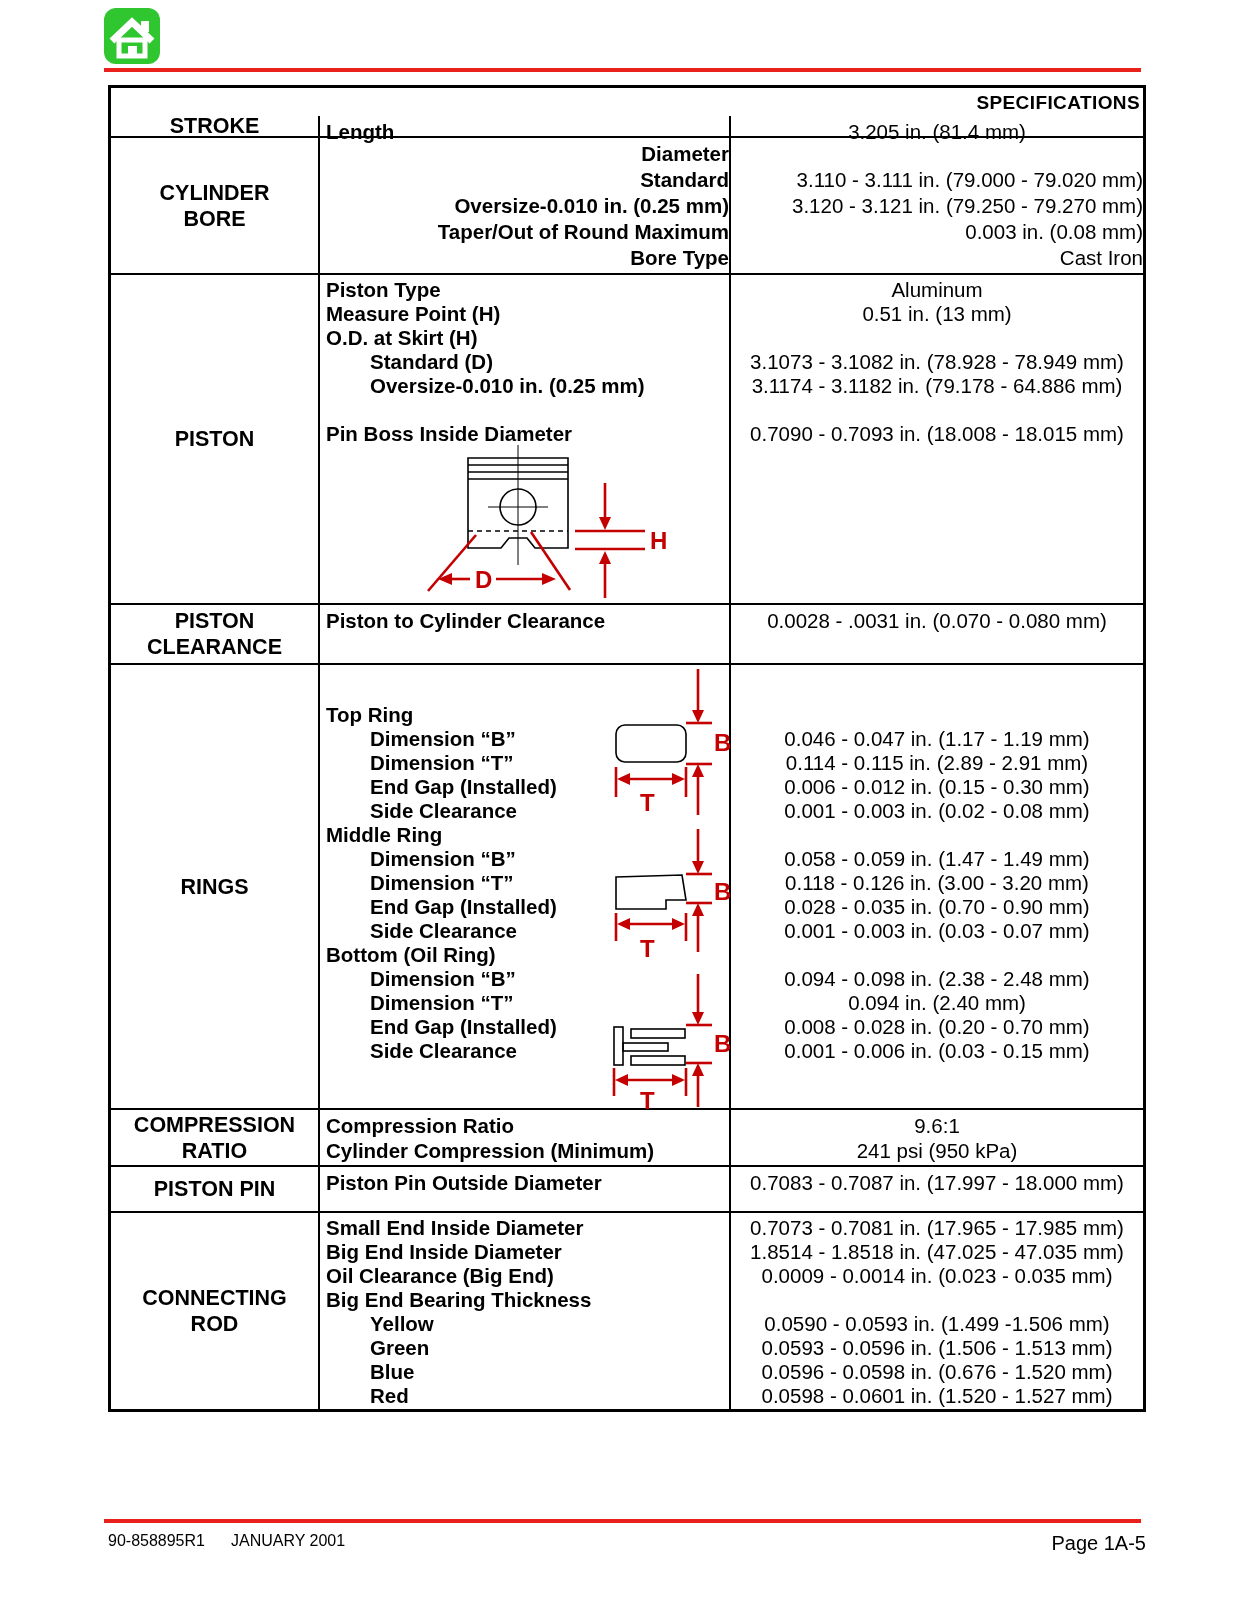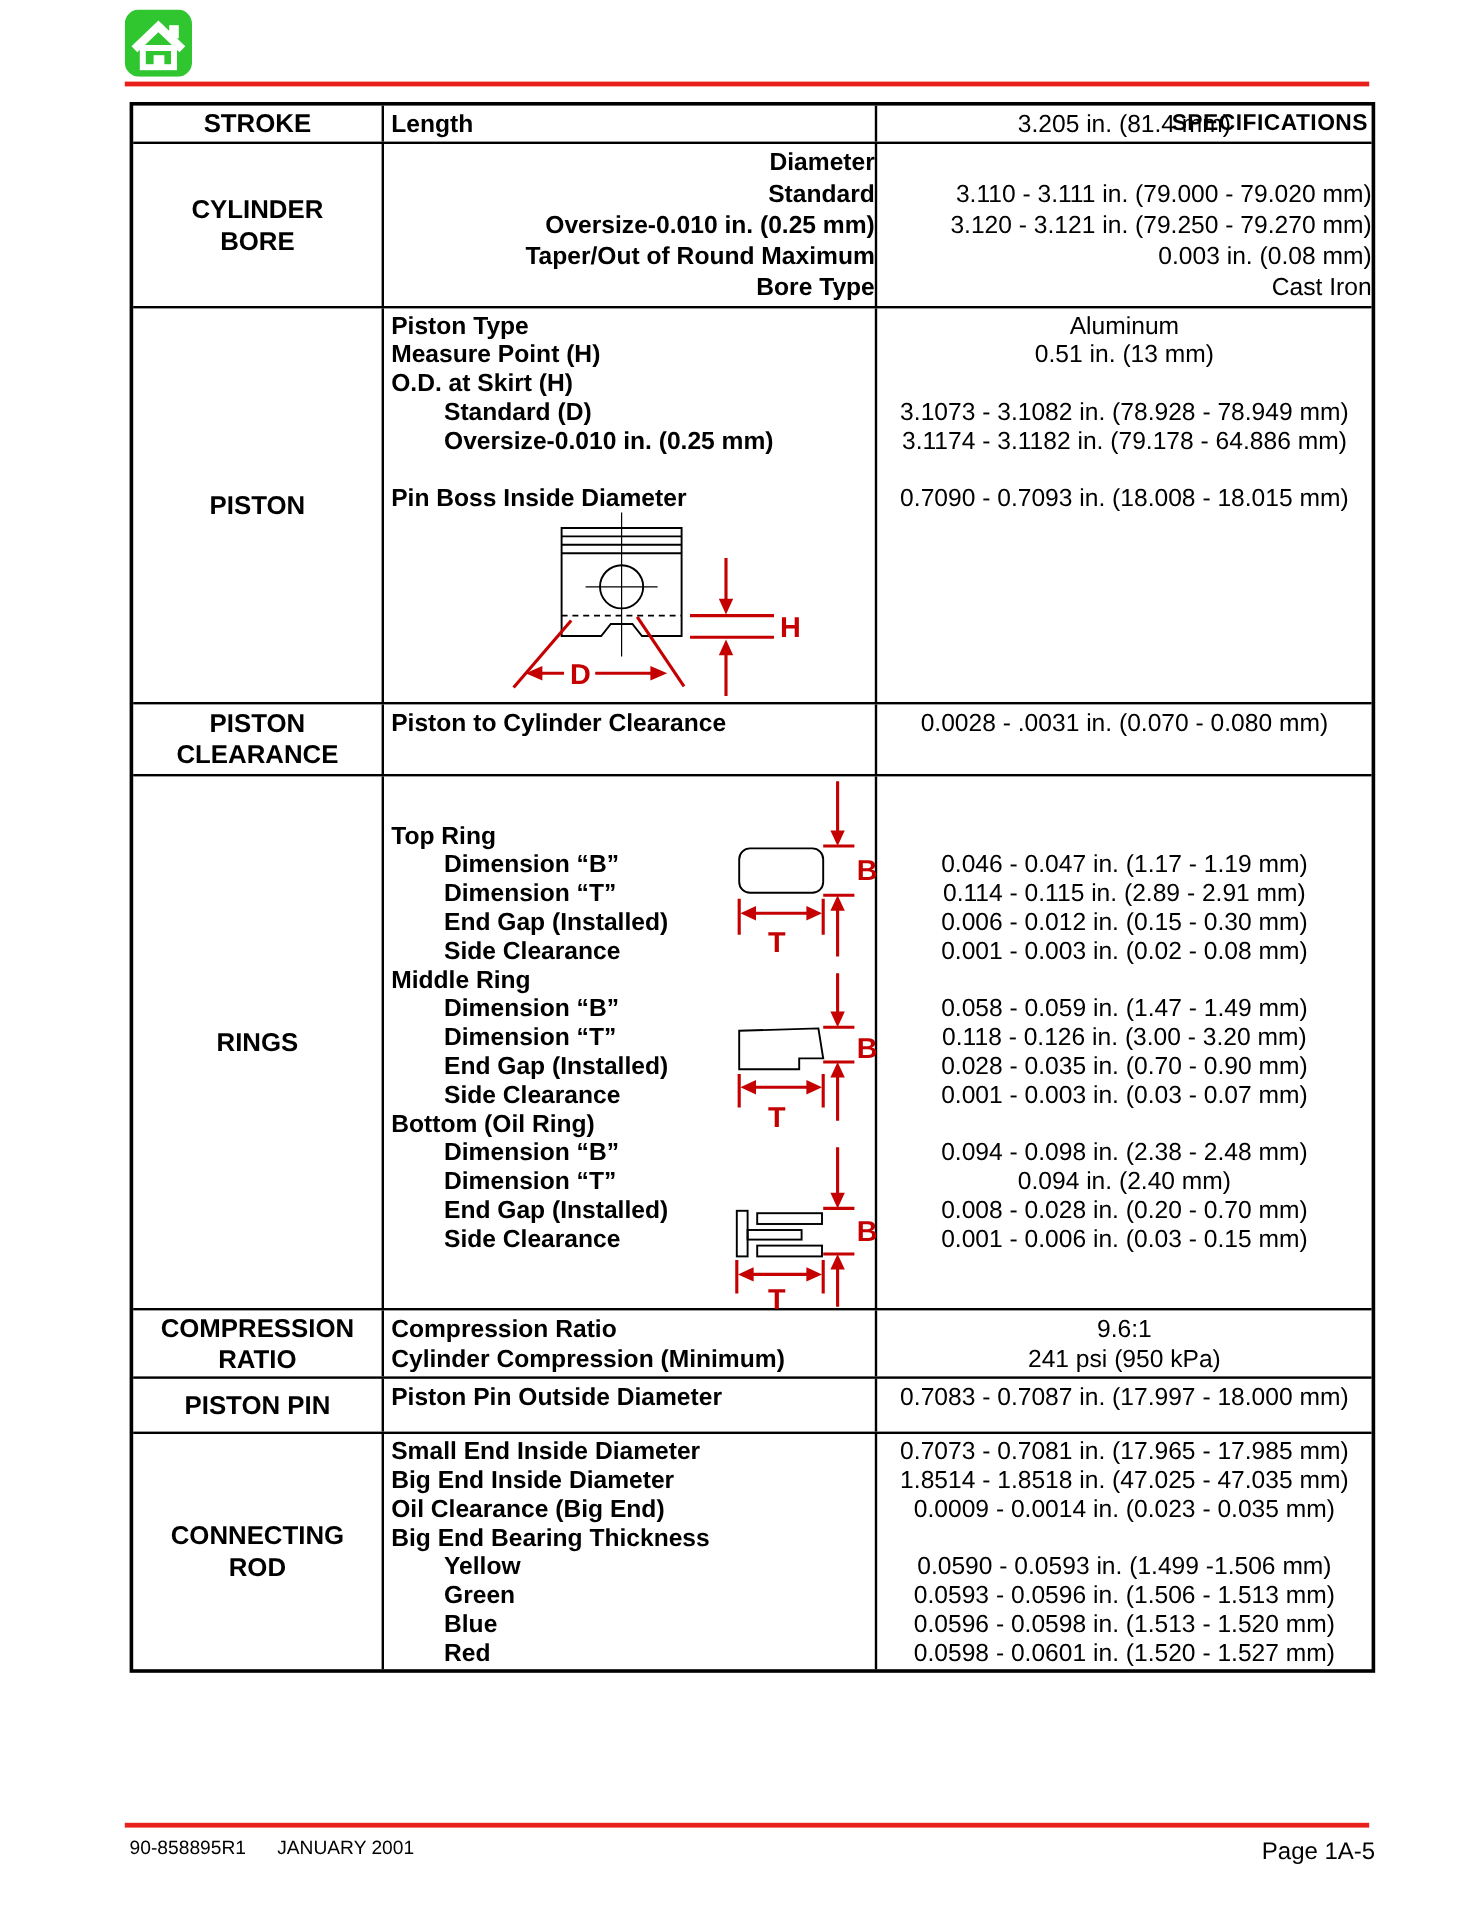--- a/index.html
+++ b/index.html
@@ -36,21 +36,21 @@
     display:flex;flex-direction:column;justify-content:center;align-items:center;
     text-align:center;font-weight:bold;font-size:21.5px;line-height:26px;
   }
   .lbl{
     width:411px;border-right:2px solid #000;
     font-weight:bold;font-size:20.5px;padding:3px 0 0 6px;
   }
   .val{flex:1;text-align:center;font-size:20.5px;padding-top:3px;}
   .line{height:25px;line-height:25px;white-space:nowrap;}
   .ind{padding-left:44px;}
-  .r1{height:30px;}
+  .r1{height:20px;margin-top:28px;}
   .r2{height:137px;}
   .r3{height:330px;}
   .r4{height:60px;}
   .r5{height:445px;}
   .r6{height:57px;}
   .r7{height:46px;}
   .r8{height:198px;}
   .r2 .line{height:26px;line-height:26px;text-align:right;}
   .r3 .line,.r5 .line,.r8 .line{height:24px;line-height:24px;}
   .r5 .lbl,.r5 .val{padding-top:38px;}
@@ -320,21 +320,21 @@
         <div class="line ind">Blue</div>
         <div class="line ind">Red</div>
       </div>
       <div class="cell val">
         <div class="line">0.7073 - 0.7081 in. (17.965 - 17.985 mm)</div>
         <div class="line">1.8514 - 1.8518 in. (47.025 - 47.035 mm)</div>
         <div class="line">0.0009 - 0.0014 in. (0.023 - 0.035 mm)</div>
         <div class="line"></div>
         <div class="line">0.0590 - 0.0593 in. (1.499 -1.506 mm)</div>
         <div class="line">0.0593 - 0.0596 in. (1.506 - 1.513 mm)</div>
-        <div class="line">0.0596 - 0.0598 in. (1.513 - 1.520 mm)</div>
+        <div class="line">0.0596 - 0.0598 in. (0.676 - 1.520 mm)</div>
         <div class="line">0.0598 - 0.0601 in. (1.520 - 1.527 mm)</div>
       </div>
     </div>
 
   </div>
 
   <div class="foot-rule"></div>
   <div class="footer-left"><span>90-858895R1</span><span class="gap"></span><span>JANUARY 2001</span></div>
   <div class="footer-right">Page 1A-5</div>
 

